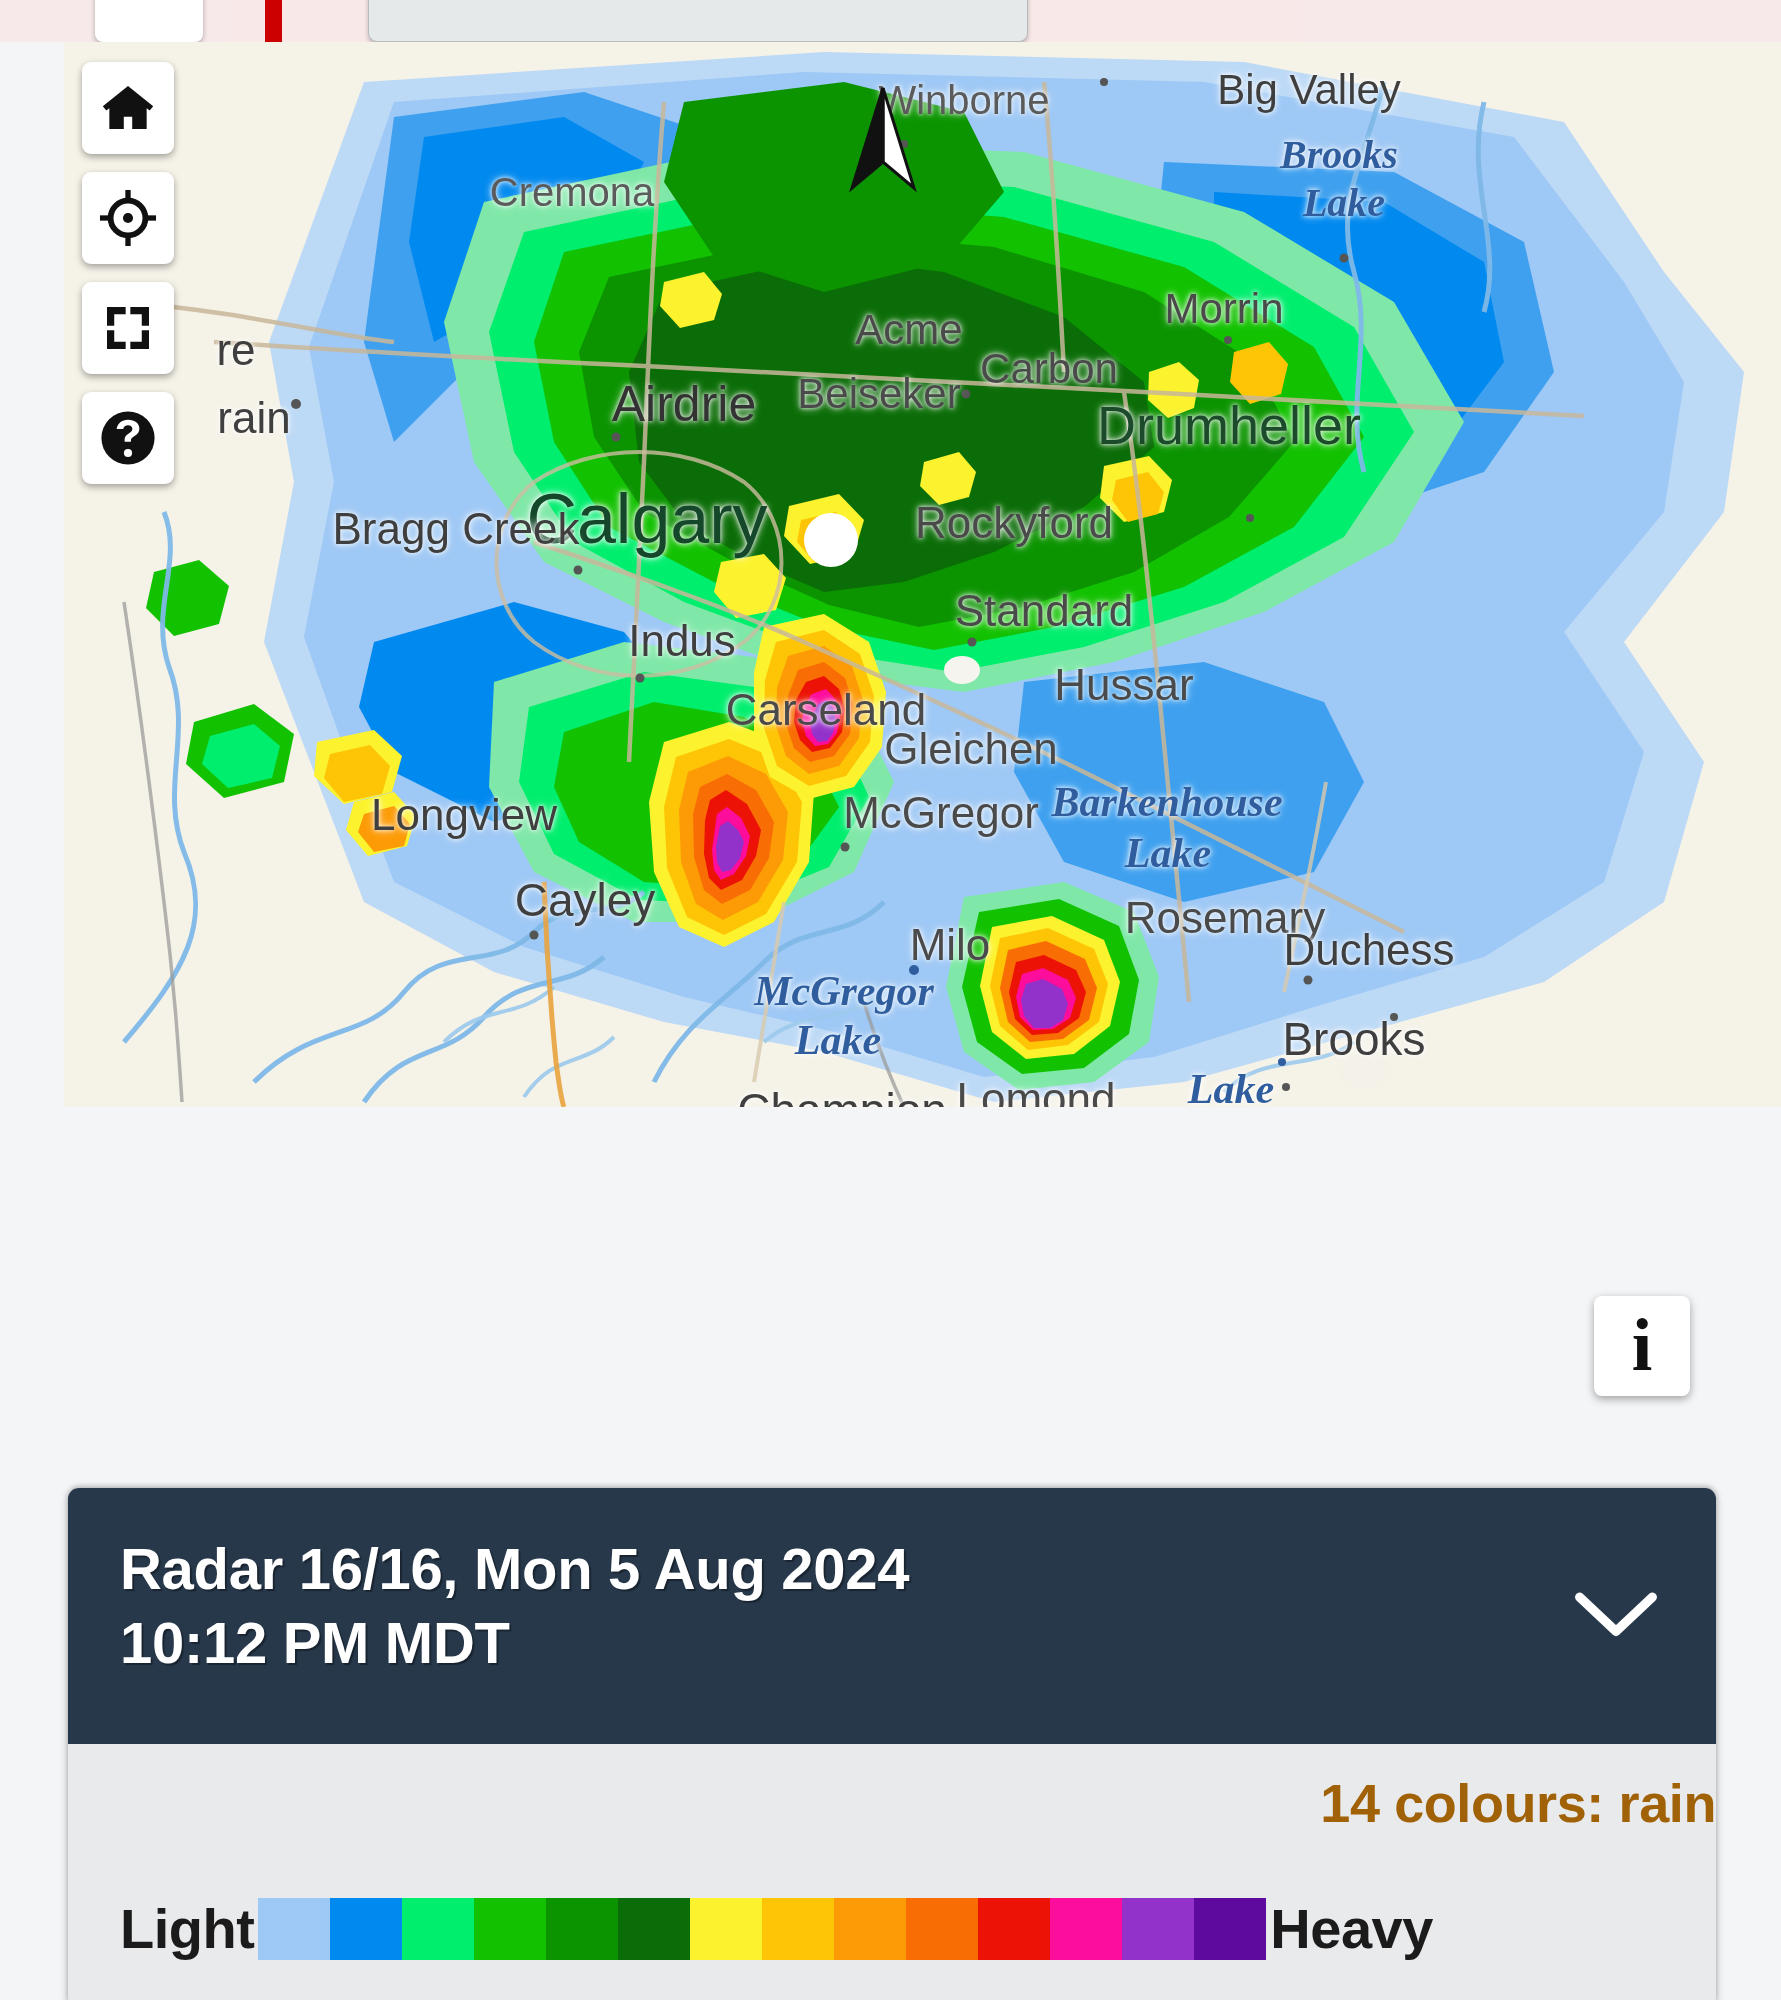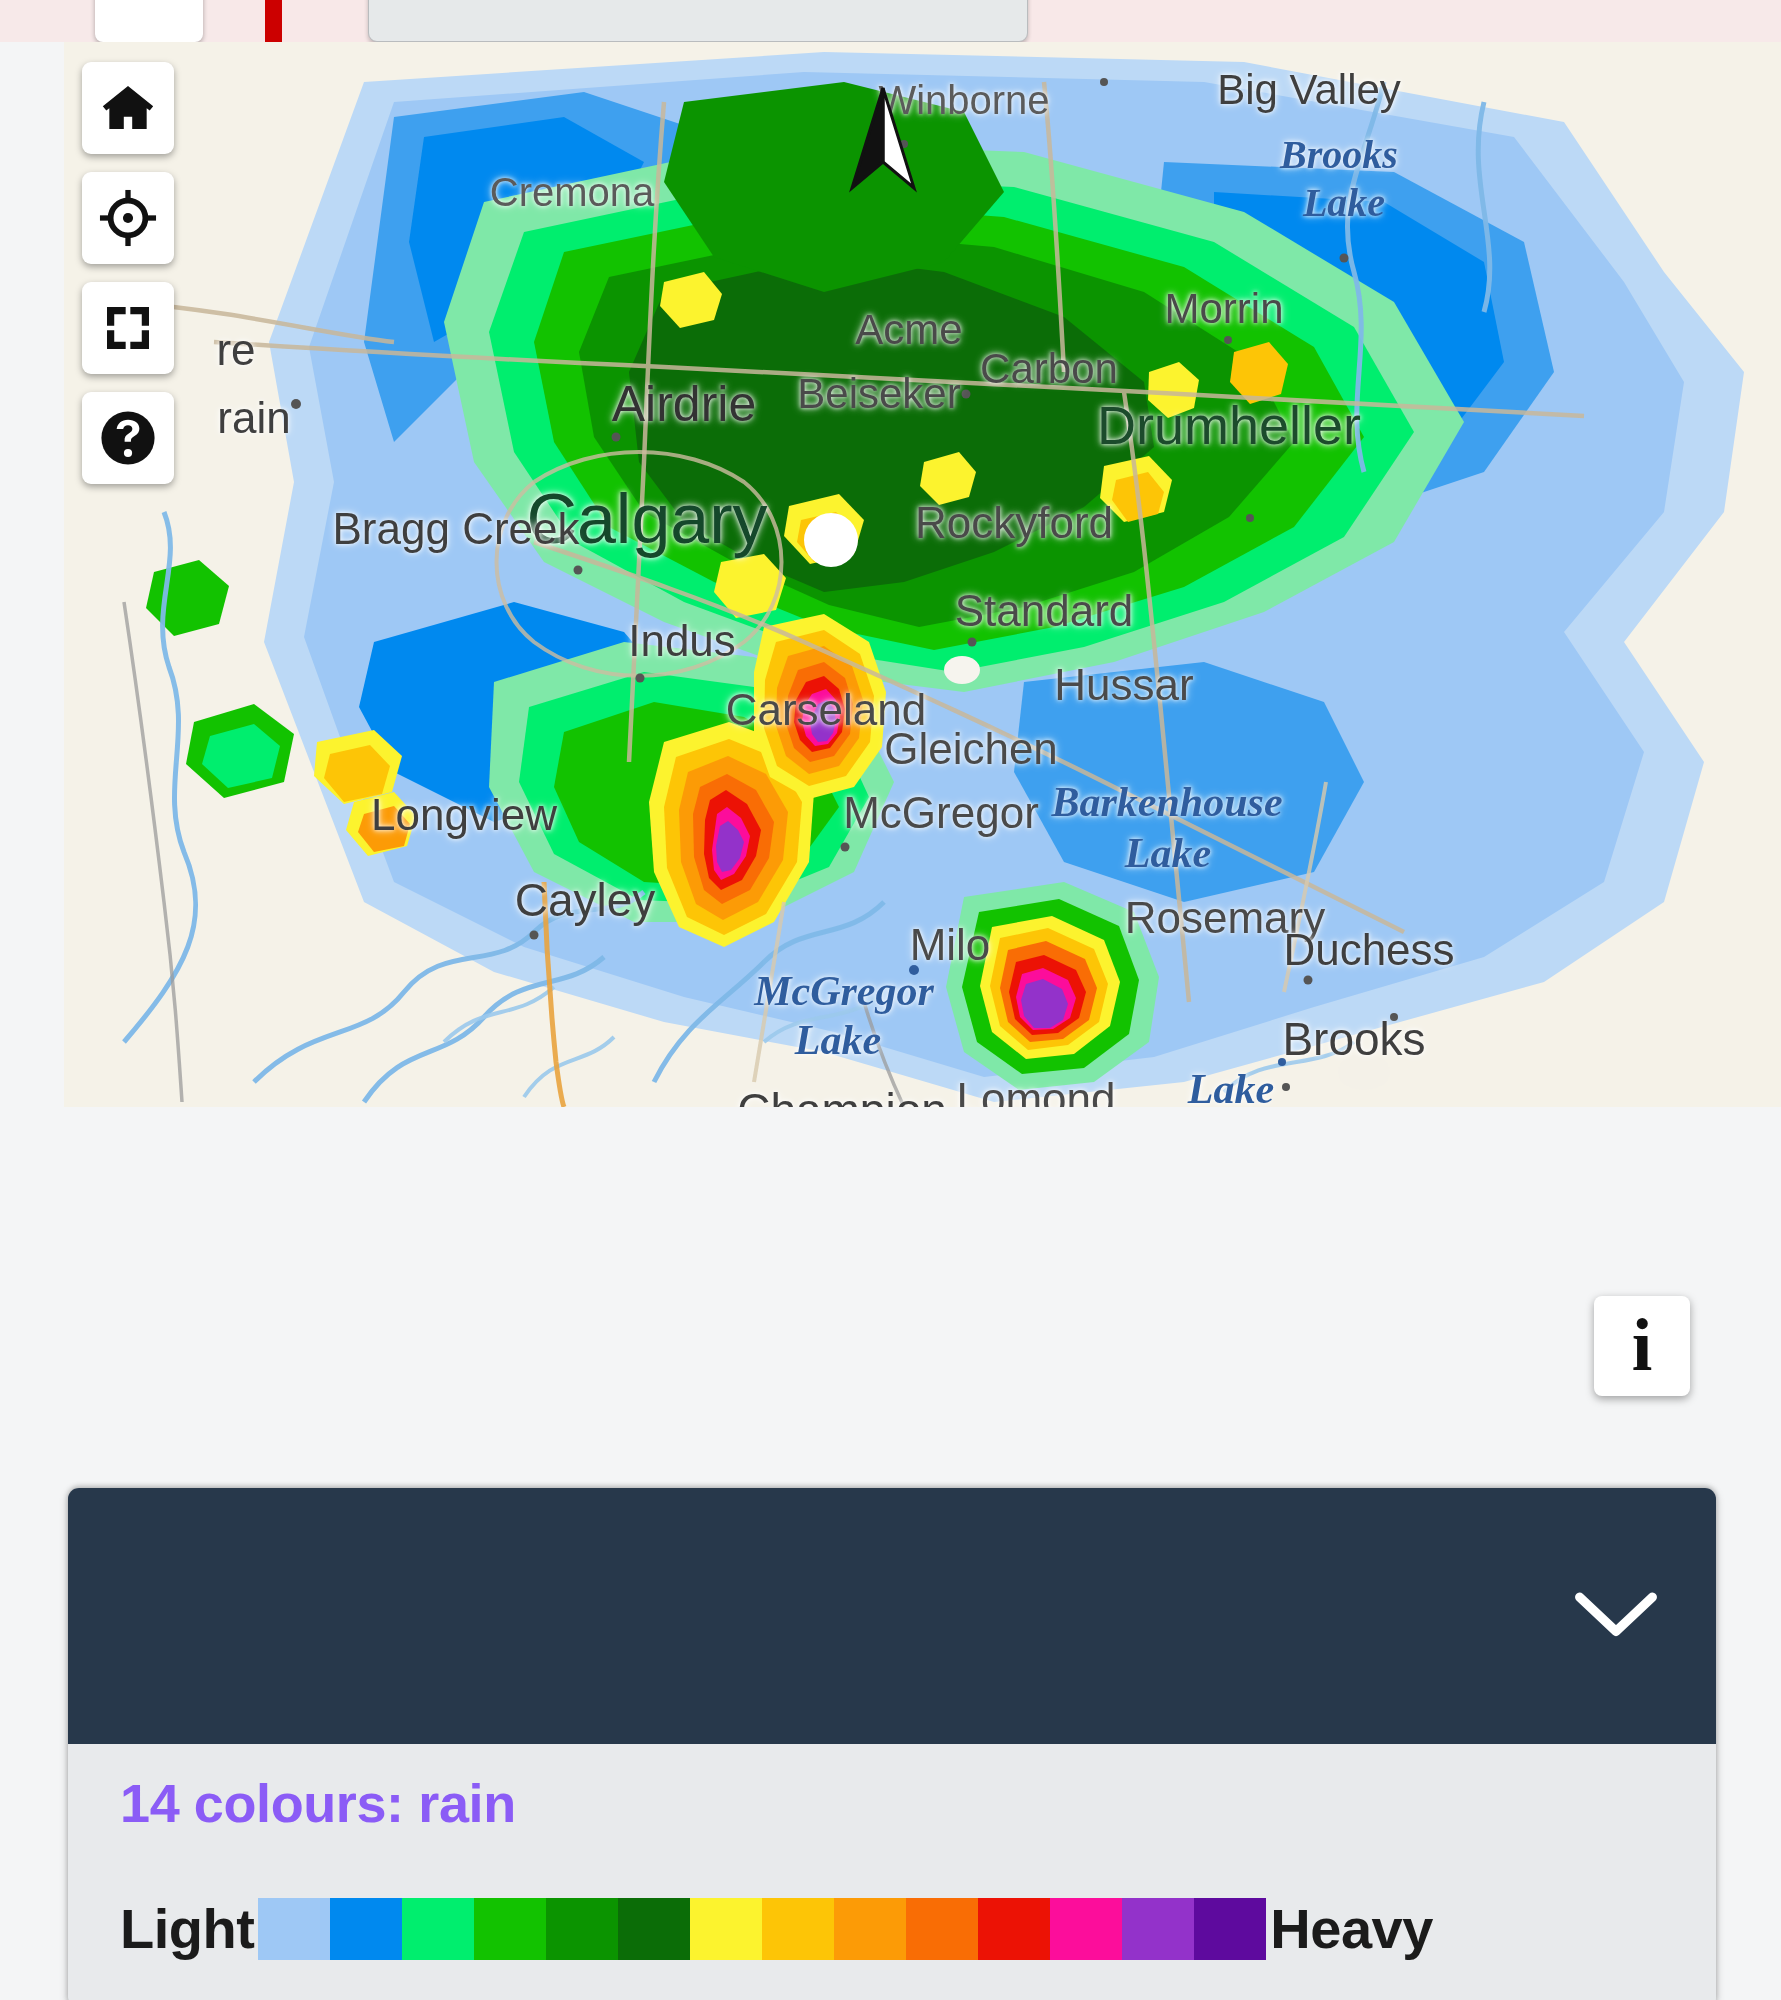--- a/index.html
+++ b/index.html
@@ -70,21 +70,21 @@
   .card-header .ttl {
     font-size: 58px; font-weight: 700; line-height: 1.28; letter-spacing:-.3px;
     text-shadow: 2px 2px 1px rgba(0,0,0,.35);
     white-space: pre-line;
   }
   .chev-btn {
     position:absolute; right:54px; top:96px; width:92px; height:64px;
     display:flex; align-items:center; justify-content:center; cursor:pointer;
   }
   .card-body { background:#e8eaec; padding: 28px 0 0 52px; height: 264px; position:relative; }
-  .colours-line { font-size:54px; font-weight:700; color:#8b5cf6; letter-spacing:-.4px; }
+  .colours-line { font-size:54px; font-weight:700; color:#a16207; letter-spacing:-.4px;text-align:right; }
   .scale-row { position:absolute; left:52px; top:152px; display:flex; align-items:center; width:1560px; }
   .scale-label { font-size:56px; font-weight:700; color:#1b1b1b; letter-spacing:-.5px; }
   .scale-bar { display:flex; height:62px; margin:0 4px; }
   .scale-bar .sw { width:72px; height:62px; }
   .card-left-rail { position:absolute; left:0; top:0; width:7px; height:100%; background:#9ea3a8; }
 </style>
 </head>
 <body>
 
 <div id="app">
@@ -333,20 +333,22 @@
   </div>
 
   <div class="info-btn">
     <span class="i-glyph">i</span>
   </div>
 
   <div class="card">
     <div class="card-left-rail"></div>
 
     <div class="card-header">
+      <div class="ttl">Radar 16/16, Mon 5 Aug 2024
+10:12 PM MDT</div>
       <div class="chev-btn">
         <svg width="84" height="52" viewBox="0 0 24 14">
           <path d="M1.6 1.6 L12 11.4 L22.4 1.6" fill="none" stroke="#ffffff" stroke-width="2.6" stroke-linecap="round" stroke-linejoin="round"></path>
         </svg>
       </div>
     </div>
 
     <div class="card-body">
       <div class="colours-line">14 colours: rain</div>
 

